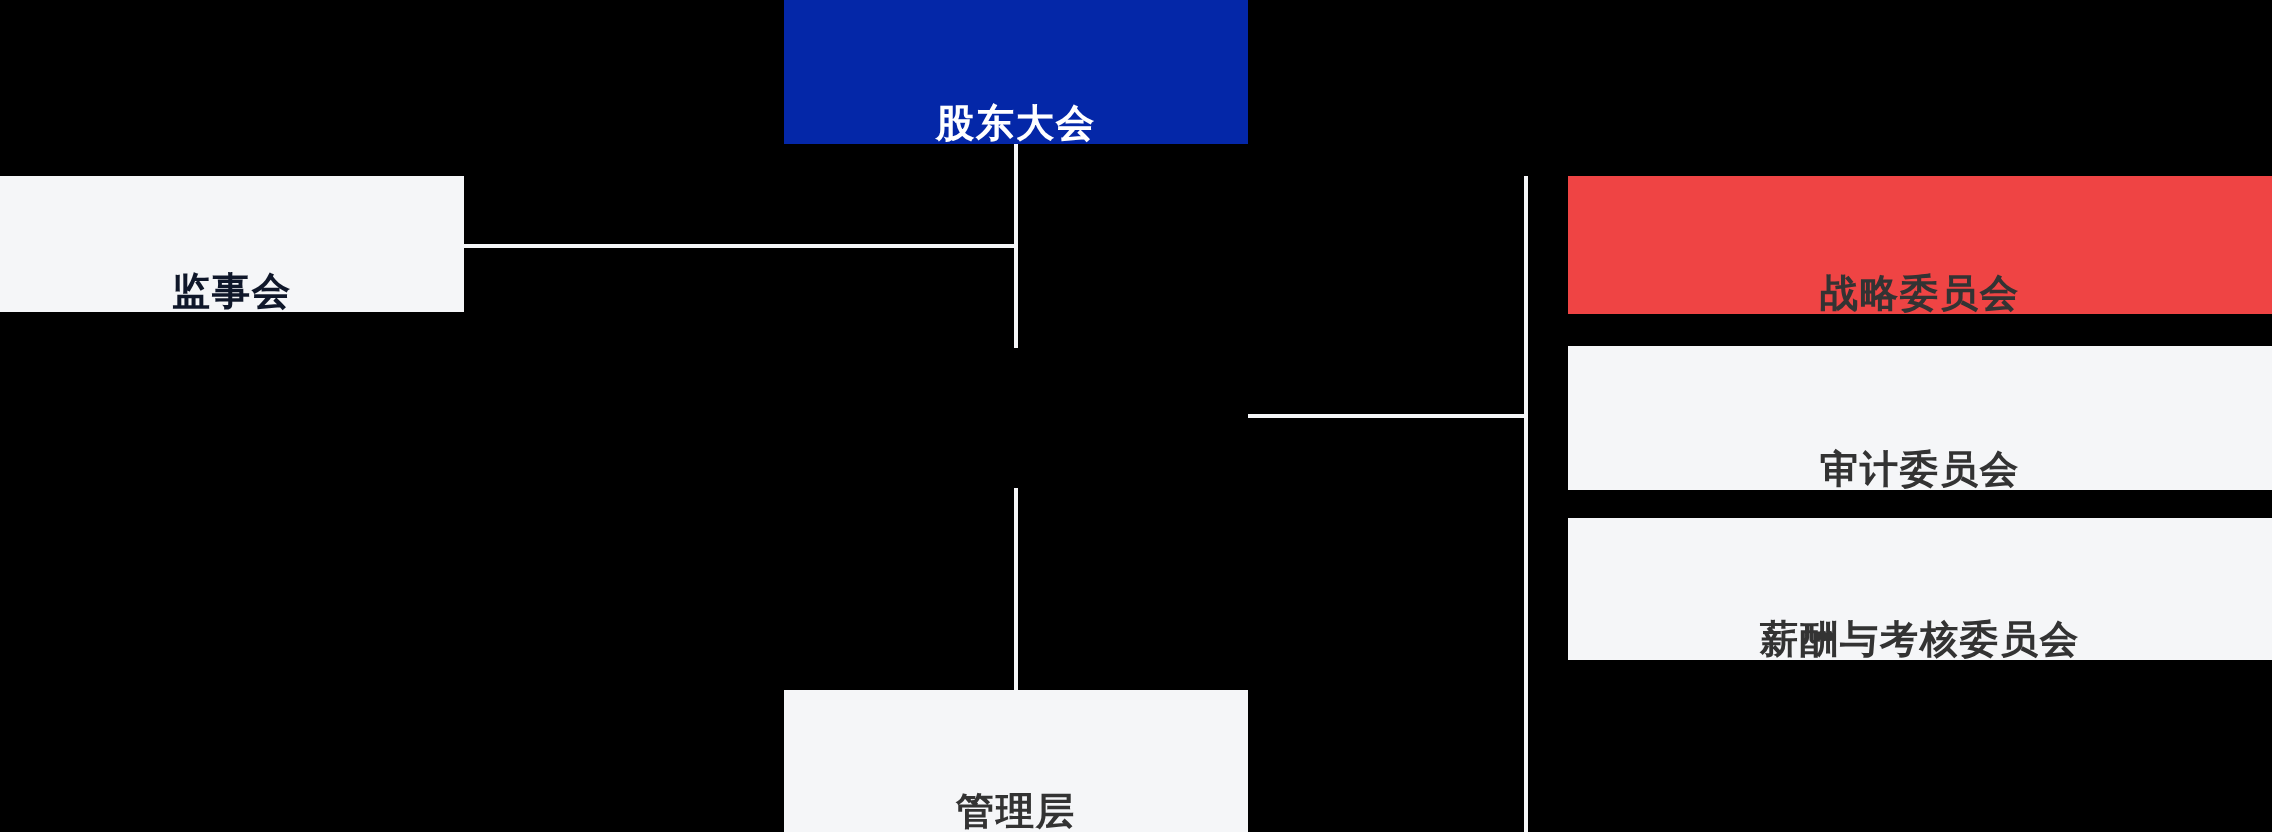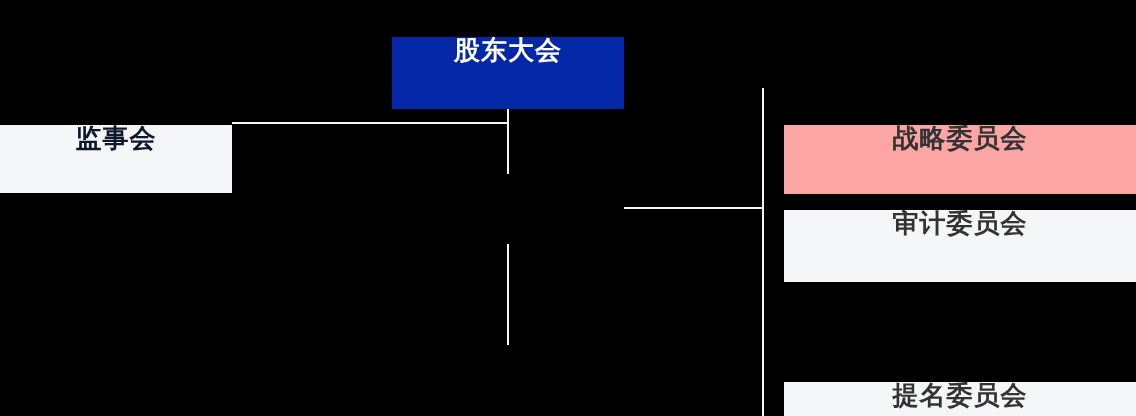--- a/index.html
+++ b/index.html
@@ -12,30 +12,29 @@
     width: 1136px;
     height: 416px;
     background: #000000;
     overflow: hidden;
     font-family: "Liberation Sans", "DejaVu Sans", sans-serif;
   }
   .node {
     position: absolute;
     box-sizing: border-box;
     display: flex;
-    align-items: flex-start;
+    align-items: flex-end;
     justify-content: center;
     background: #f5f6f8;
     color: #333333;
-    font-size: 26px;
+    font-size: 19px;
     font-weight: 700;
     letter-spacing: 1px;
     line-height: 1;
     white-space: nowrap;
-    margin-top: 37px;
   }
   .node.root {
     background: #0427a8;
     color: #ffffff;
   }
   .connector {
     position: absolute;
     background: #f5f6f8;
   }
   .connector.v { width: 2px; }
@@ -49,22 +48,25 @@
     <div class="connector h" style="left: 232px; top: 122px; width: 277px; height: 2px; background: rgb(245, 246, 248);"></div>
     <div class="connector v" style="left: 507px; top: 244px; width: 2px; height: 101px; background: rgb(245, 246, 248);"></div>
     <div class="connector h" style="left: 624px; top: 207px; width: 140px; height: 2px; background: rgb(245, 246, 248);"></div>
     <div class="connector v" style="left: 762px; top: 88px; width: 2px; height: 328px; background: rgb(245, 246, 248);"></div>
     <div class="node root" style="left: 392px; top: 0px; width: 232px; height: 72px; background: rgb(4, 39, 168); color: rgb(255, 255, 255);">
       <span>股东大会</span>
     </div>
     <div class="node" style="left: 0px; top: 88px; width: 232px; height: 68px; background: rgb(245, 246, 248); color: #0f172a;">
       <span>监事会</span>
     </div>
-    <div class="node" style="left: 784px; top: 88px; width: 352px; height: 69px; background: #fca5a5; color: rgb(51, 51, 51);">
+    <div class="node" style="left: 392px; top: 345px; width: 232px; height: 71px; background: rgb(245, 246, 248); color: rgb(51, 51, 51);">
+      <span>管理层</span>
+    </div>
+    <div class="node" style="left: 784px; top: 88px; width: 352px; height: 69px; background: #ef4444; color: rgb(51, 51, 51);">
       <span>战略委员会</span>
     </div>
     <div class="node" style="left: 784px; top: 173px; width: 352px; height: 72px; background: rgb(245, 246, 248); color: rgb(51, 51, 51);">
       <span>审计委员会</span>
     </div>
-    <div class="node" style="left: 784px; top: 345px; width: 352px; height: 71px; background: rgb(245, 246, 248); color: rgb(51, 51, 51);">
-      <span>提名委员会</span>
+    <div class="node" style="left: 784px; top: 259px; width: 352px; height: 71px; background: rgb(245, 246, 248); color: rgb(51, 51, 51);">
+      <span>薪酬与考核委员会</span>
     </div>
   </div>
 
 </body></html>

